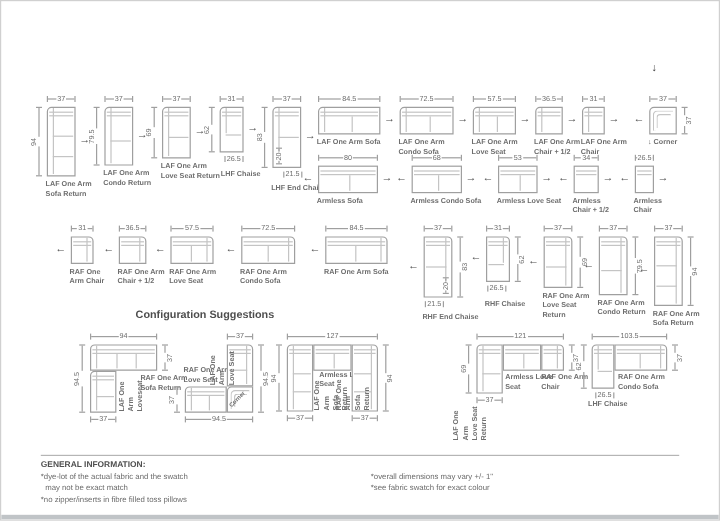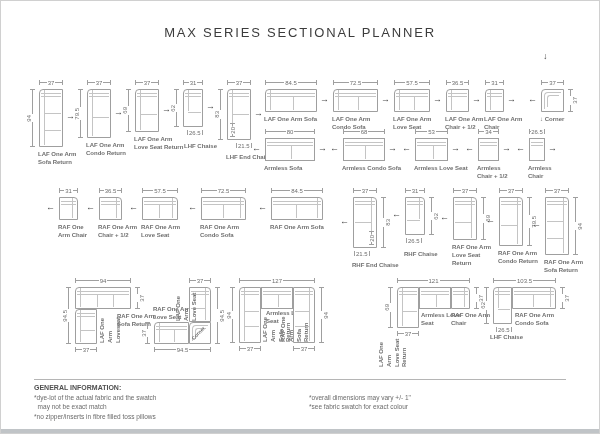--- a/index.html
+++ b/index.html
@@ -36,21 +36,21 @@
   .fhead{font-size:7px;font-weight:bold;color:#4f4f4f;margin-top:2px;}
   .fcols{display:flex;margin-top:2px;}
   .fcol{font-size:6.5px;color:#6a6a6a;line-height:1.45;white-space:pre;}
   .fcol.c1{width:275px;}
   .bottom-edge{position:absolute;left:0;right:0;bottom:0;height:4px;background:#c0c4c7;}
 </style>
 </head>
 <body>
 
 <div class="page">
-  <div class="title">MAX SERIES SECTIONAL PLANNER</div>
+  <div class="heading">Configuration Suggestions</div>
   <div id="diagram">
       <div class="pc al" style="left: 38px; top: 88px; width: 24px; height: 58px;">
         <div class="sub" style="left: 1px; right: 1px; top: 0px; height: 3px; border-bottom: 1px solid rgb(196, 196, 196);"></div>
         <div class="sub" style="left: 1px; right: 1px; top: 0px; height: 6px; border-bottom: 1px solid rgb(196, 196, 196);"></div>
         <div class="sub" style="left: 1px; top: 0px; width: 3px; height: auto; bottom: 1px; border-right: 1px solid rgb(196, 196, 196);"></div>
         <div class="sub" style="left: 4px; right: 1px; height: 0px; top: 23px; border-top: 1px solid rgb(196, 196, 196);"></div>
         <div class="sub" style="left: 4px; right: 1px; height: 0px; top: 40px; border-top: 1px solid rgb(196, 196, 196);"></div>
       </div>
       <div class="dh" style="left: 38px; top: 77px; width: 24px;">
         <i></i>

